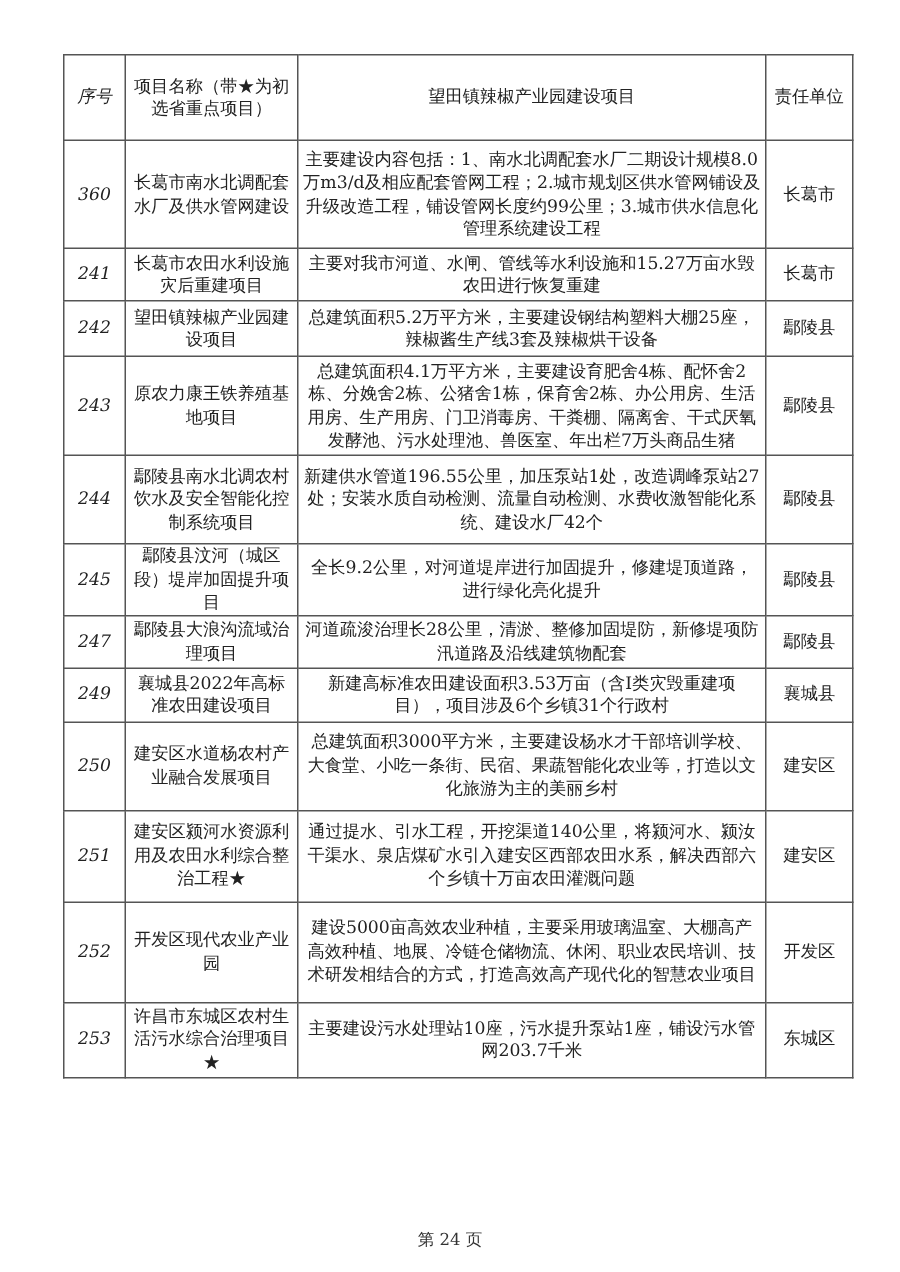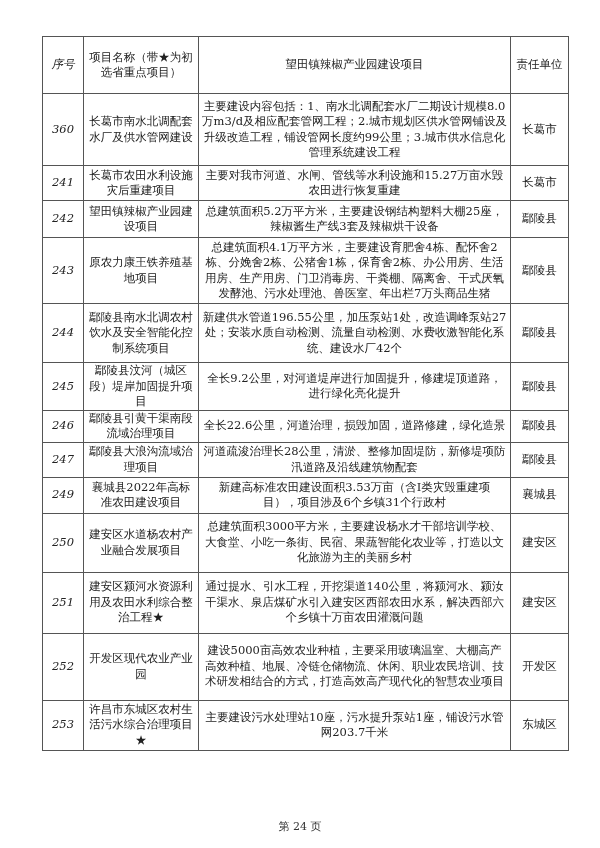--- a/index.html
+++ b/index.html
@@ -64,26 +64,20 @@
         <td class="c-name">鄢陵县南水北调农村饮水及安全智能化控制系统项目</td>
         <td class="c-content">新建供水管道196.55公里，加压泵站1处，改造调峰泵站27处；安装水质自动检测、流量自动检测、水费收激智能化系统、建设水厂42个</td>
         <td class="c-unit">鄢陵县</td>
       </tr>
       <tr style="height: 41px;">
         <td class="c-no">245</td>
         <td class="c-name">鄢陵县汶河（城区段）堤岸加固提升项目</td>
         <td class="c-content">全长9.2公里，对河道堤岸进行加固提升，修建堤顶道路，进行绿化亮化提升</td>
         <td class="c-unit">鄢陵县</td>
       </tr>
-      <tr style="height: 31px;">
-        <td class="c-no">246</td>
-        <td class="c-name">鄢陵县引黄干渠南段流域治理项目</td>
-        <td class="c-content">全长22.6公里，河道治理，损毁加固，道路修建，绿化造景</td>
-        <td class="c-unit">鄢陵县</td>
-      </tr>
       <tr style="height: 35px;">
         <td class="c-no">247</td>
         <td class="c-name">鄢陵县大浪沟流域治理项目</td>
         <td class="c-content">河道疏浚治理长28公里，清淤、整修加固堤防，新修堤项防汛道路及沿线建筑物配套</td>
         <td class="c-unit">鄢陵县</td>
       </tr>
       <tr style="height: 36px;">
         <td class="c-no">249</td>
         <td class="c-name">襄城县2022年高标准农田建设项目</td>
         <td class="c-content">新建高标准农田建设面积3.53万亩（含I类灾毁重建项目），项目涉及6个乡镇31个行政村</td>

